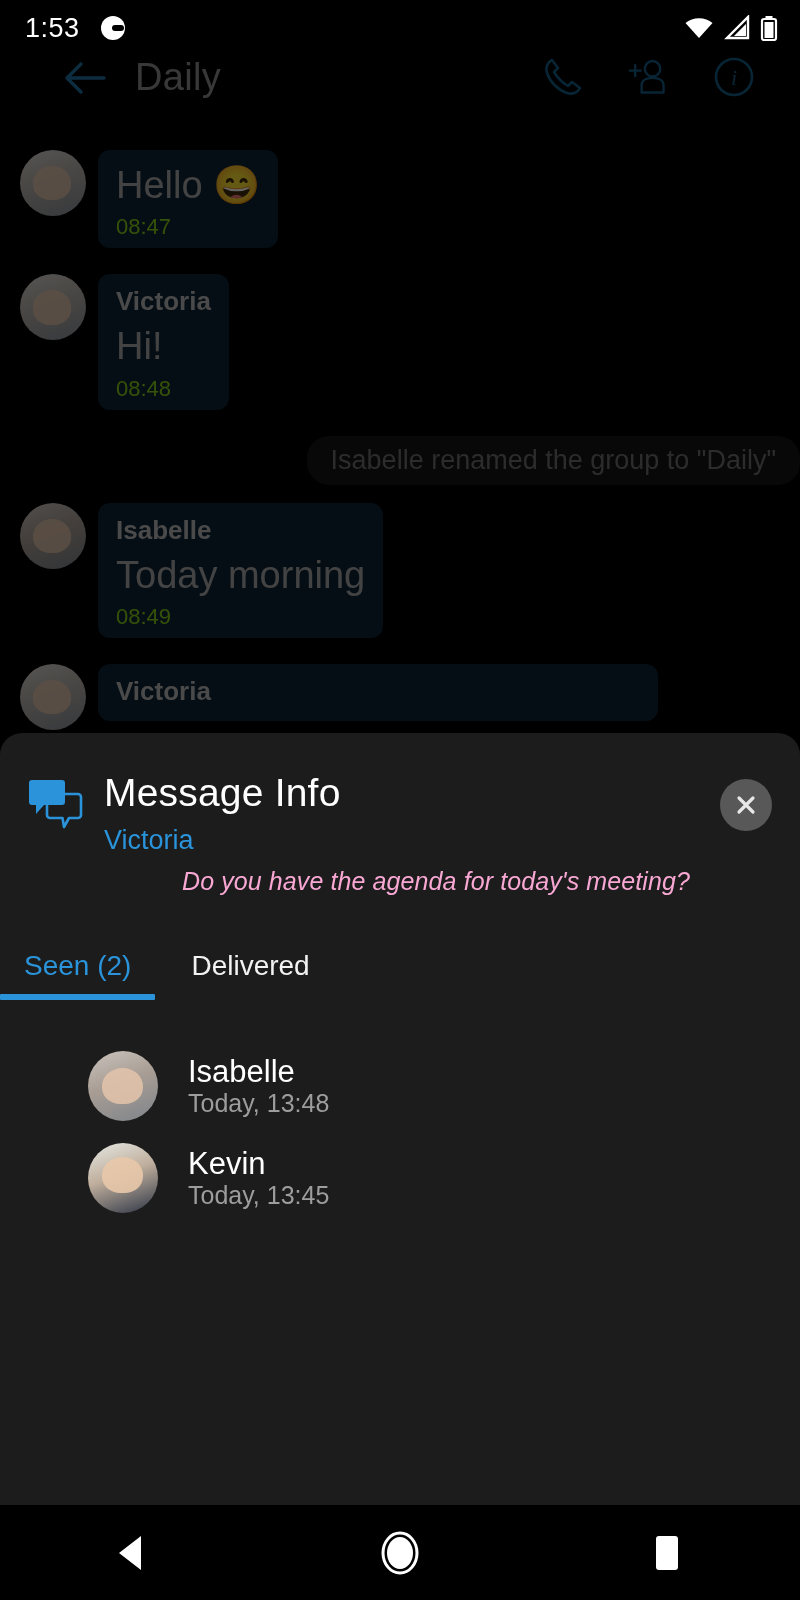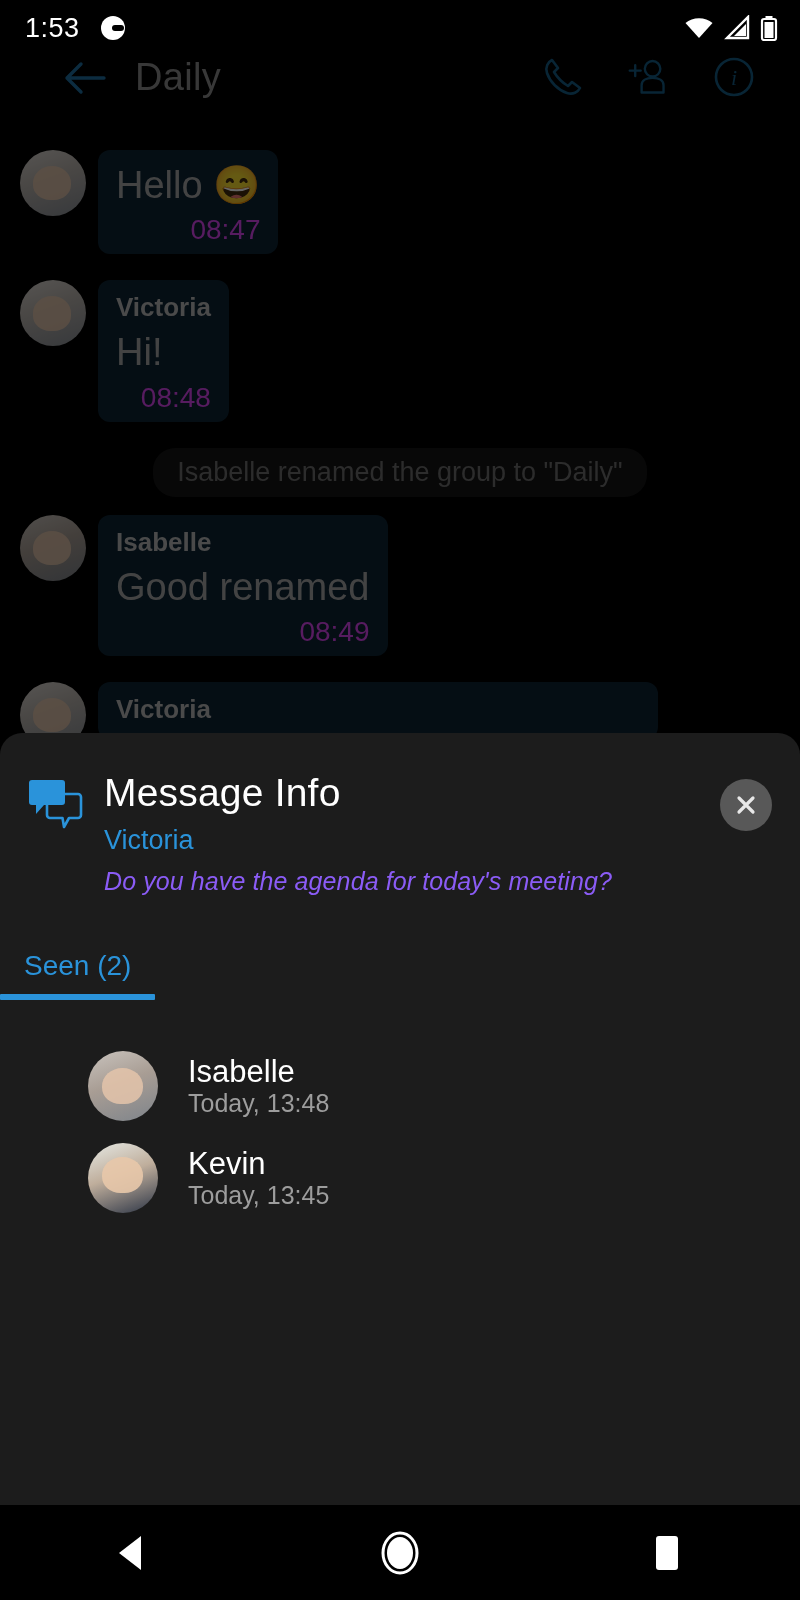--- a/index.html
+++ b/index.html
@@ -49,23 +49,23 @@
     content:""; position:absolute; left:20%; top:24%; width:58%; height:52%;
     border-radius:50% 50% 45% 45%; background:rgba(228,196,170,.85);
   }
   .avatar.k::after{ background:rgba(232,200,170,.9); top:20%; }
   .bubble {
     margin-left:12px; background:#0e2434; border-radius:12px;
     padding:12px 18px 8px 18px; min-width:120px; position:relative;
   }
   .bub-name { color:#b9b9b9; font-size:26px; font-weight:bold; margin-bottom:6px; }
   .bub-text { color:#a9a9a9; font-size:38px; line-height:1.22; }
-  .bub-time { color:#d946ef; font-size:28px; text-align:right; margin-top:6px; }
+  .bub-time { color:#84cc16; font-size:22px; text-align:left; margin-top:6px; }
   .syschip {
-    display:flex; justify-content:center; margin:10px 0 18px 0;
+    display:flex; justify-content:flex-end; margin:10px 0 18px 0;
   }
   .syschip span {
     background:#151515; color:#6e6e6e; font-size:27px;
     padding:9px 24px; border-radius:22px;
   }
 
   
   .scrim {
     position:absolute; top:0; left:0; width:800px; height:1600px;
     background:rgba(0,0,0,.60); z-index:3;
@@ -78,22 +78,22 @@
   }
   .sheet-head { position:relative; padding:38px 0 0 0; }
   .mi-icon { position:absolute; left:26px; top:44px; width:62px; height:54px; }
   .mi-title {
     margin-left:104px; color:#fff; font-size:39px; font-weight:400; letter-spacing:.2px;
   }
   .mi-sender {
     margin-left:104px; color:#2a93da; font-size:27px; margin-top:10px;
   }
   .mi-preview {
-    margin-left:104px; color:#8b5cf6; font-size:25px; font-style:italic;
-    margin-top:11px; letter-spacing:.1px;
+    margin-left:72px; color:#f9a8d4; font-size:25px; font-style:italic;
+    margin-top:11px; letter-spacing:.1px;text-align:center;
   }
   .close-btn {
     position:absolute; right:28px; top:46px; width:52px; height:52px;
     border-radius:50%; background:#585858;
     display:flex; align-items:center; justify-content:center;
   }
 
   
   .tabs {
     display:flex; justify-content:flex-start; gap:12px; margin-top:54px; position:relative;
@@ -200,21 +200,21 @@
     </div>
 
     <div class="syschip">
       <span>Isabelle renamed the group to "Daily"</span>
     </div>
 
     <div class="msgrow">
       <div class="avatar i"></div>
       <div class="bubble">
         <div class="bub-name">Isabelle</div>
-        <div class="bub-text">Good renamed</div>
+        <div class="bub-text">Today morning</div>
         <div class="bub-time">08:49</div>
       </div>
     </div>
 
 
     <div class="msgrow">
       <div class="avatar v"></div>
       <div class="bubble" style="min-width:560px">
         <div class="bub-name">Victoria</div>
       </div>
@@ -242,20 +242,23 @@
         <svg width="26" height="26" viewBox="0 0 26 26">
           <path d="M6 6 L20 20 M20 6 L6 20" stroke="#e8e8e8" stroke-width="3.2" stroke-linecap="round"></path>
         </svg>
       </div>
     </div>
 
     <div class="tabs">
       <div class="tab active">
         <span>Seen (2)</span>
       </div>
+      <div class="tab inactive">
+        <span>Delivered</span>
+      </div>
     </div>
 
     <div class="people">
       <div class="person">
         <div class="avatar i"></div>
         <div class="p-texts">
           <div class="p-name">Isabelle</div>
           <div class="p-time">Today, 13:48</div>
         </div>
       </div>

